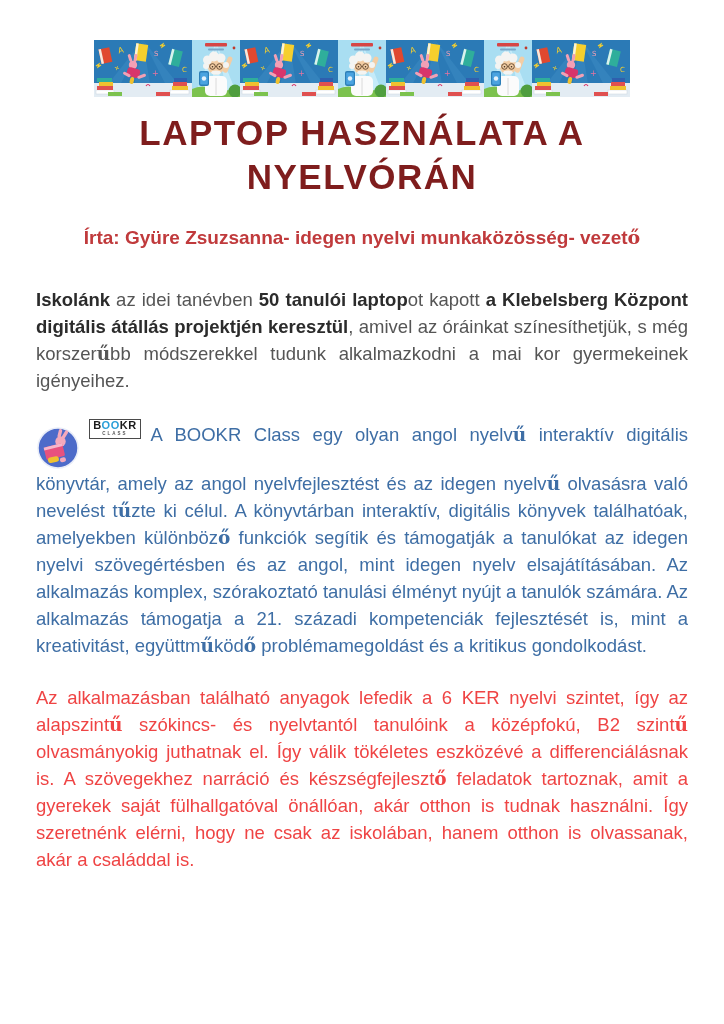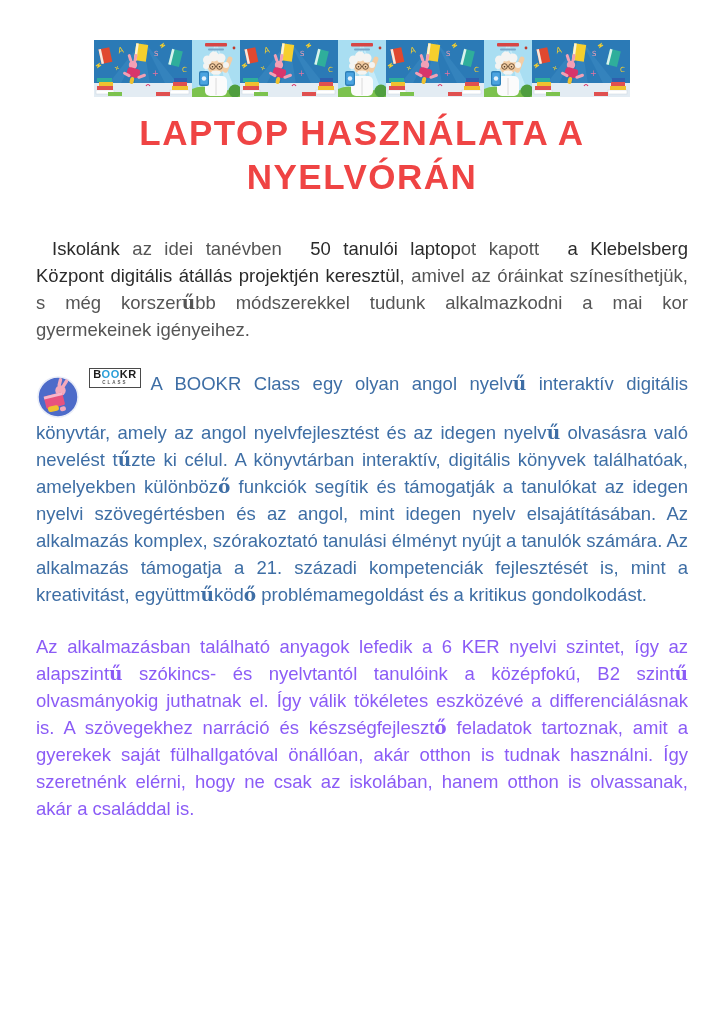--- a/index.html
+++ b/index.html
@@ -32,21 +32,21 @@
   }
 
   
   .para{
     margin:25px 36px 0 36px;
     font-size:18.5px;line-height:27px;
     text-align:justify;
     font-weight:500;
   }
   .para:first-of-type{margin-top:36px;}
-  .seg.bold{font-weight:400;margin-left:16px;}
+  .seg.bold{font-weight:700;}
   .emphasis-dark .seg.bold{color:#2b2b2b;}
   .subst{font-family:"DejaVu Serif",serif;font-weight:800;font-style:normal;}
 
   
   .bookr-logo{
     display:inline-block;
     vertical-align:-12px;
     white-space:nowrap;
     margin-right:10px;
     line-height:0;
@@ -163,24 +163,25 @@
       <use href="#tileW" x="0"></use>
       <use href="#tileN" x="98"></use>
       <use href="#tileW" x="146"></use>
       <use href="#tileN" x="244"></use>
       <use href="#tileW" x="292"></use>
       <use href="#tileN" x="390"></use>
       <use href="#tileW" x="438"></use>
     </svg>
   </div>
 
-  <h1 class="title" style="color:#ef4444;">
+  <h1 class="title" style="color:#7f1d1d;">
     <span>LAPTOP HASZNÁLATA A NYELVÓRÁN</span><br>
   </h1>
 
+  <div class="byline" style="color:#C03A3C;">Írta: Gyüre Zsuzsanna- idegen nyelvi munkaközösség- vezet<b class="subst">ő</b></div>
 
   <p class="para emphasis-dark" style="color: rgb(85, 85, 85); text-align: justify;">
     <span class="ptext"><span class="seg bold">Iskolánk</span><span class="seg"> az idei tanévben </span><span class="seg bold">50 tanulói laptop</span><span class="seg">ot kapott </span><span class="seg bold">a Klebelsberg Központ digitális átállás projektjén keresztül</span><span class="seg">, amivel az óráinkat színesíthetjük, s még korszer<b class="subst">ű</b>bb módszerekkel tudunk alkalmazkodni a mai kor gyermekeinek igényeihez.</span></span>
   </p>
 
 
   <p class="para" style="color: rgb(62, 110, 165); text-align: justify;">
     <span class="bookr-logo">
       <svg width="44" height="44" viewBox="0 0 44 44">
         <circle cx="22" cy="22" r="20" fill="#4D6BC9"></circle>
@@ -199,21 +200,21 @@
         <rect x="12" y="31" width="11" height="5.5" rx="2.5" fill="#F0C12F" transform="rotate(-12 17 34)"></rect>
         <rect x="24" y="31.5" width="6" height="4.5" rx="2" fill="#F4A9BC" transform="rotate(-12 27 34)"></rect>
       </svg>
       <span class="bookr-wordmark">
         <span class="wm-main"><span>B</span><span class="oo">OO</span><span>KR</span></span>
         <span class="wm-sub">CLASS</span>
       </span>
     </span><span class="ptext"><span class="seg">A BOOKR Class egy olyan angol nyelv<b class="subst">ű</b> interaktív digitális könyvtár, amely az angol nyelvfejlesztést és az idegen nyelv<b class="subst">ű</b> olvasásra való nevelést t<b class="subst">ű</b>zte ki célul. A könyvtárban interaktív, digitális könyvek találhatóak, amelyekben különböz<b class="subst">ő</b> funkciók segítik és támogatják a tanulókat az idegen nyelvi szövegértésben és az angol, mint idegen nyelv elsajátításában. Az alkalmazás komplex, szórakoztató tanulási élményt nyújt a tanulók számára. Az alkalmazás támogatja a 21. századi kompetenciák fejlesztését is, mint a kreativitást, együttm<b class="subst">ű</b>köd<b class="subst">ő</b> problémamegoldást és a kritikus gondolkodást.</span></span>
   </p>
 
-  <p class="para" style="color: #8b5cf6; text-align: justify;">
+  <p class="para" style="color: #ef4444; text-align: justify;">
     <span class="ptext"><span class="seg">Az alkalmazásban található anyagok lefedik a 6 KER nyelvi szintet, így az alapszint<b class="subst">ű</b> szókincs- és nyelvtantól tanulóink a középfokú, B2 szint<b class="subst">ű</b> olvasmányokig juthatnak el. Így válik tökéletes eszközévé a differenciálásnak is. A szövegekhez narráció és készségfejleszt<b class="subst">ő</b> feladatok tartoznak, amit a gyerekek saját fülhallgatóval önállóan, akár otthon is tudnak használni. Így szeretnénk elérni, hogy ne csak az iskolában, hanem otthon is olvassanak, akár a családdal is.</span></span>
   </p>
 
   <p class="para" style="color: rgb(193, 53, 121); text-align: justify;">
     
   </p>
 
 </div>
 
 </body></html>

